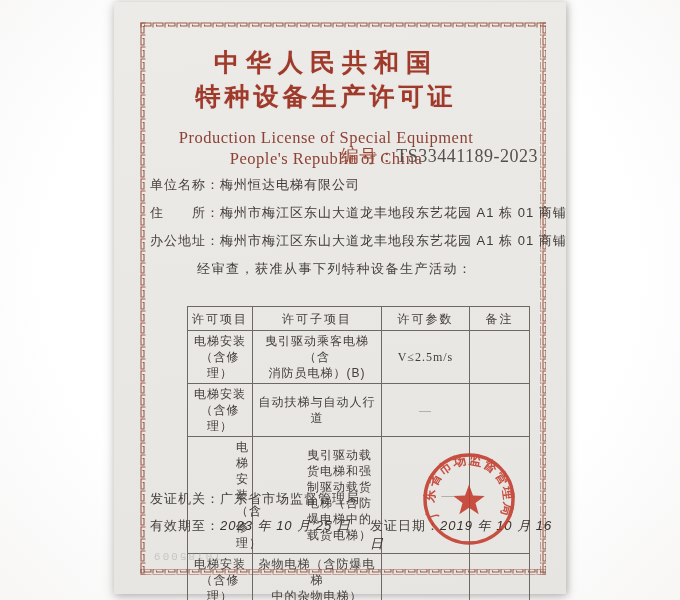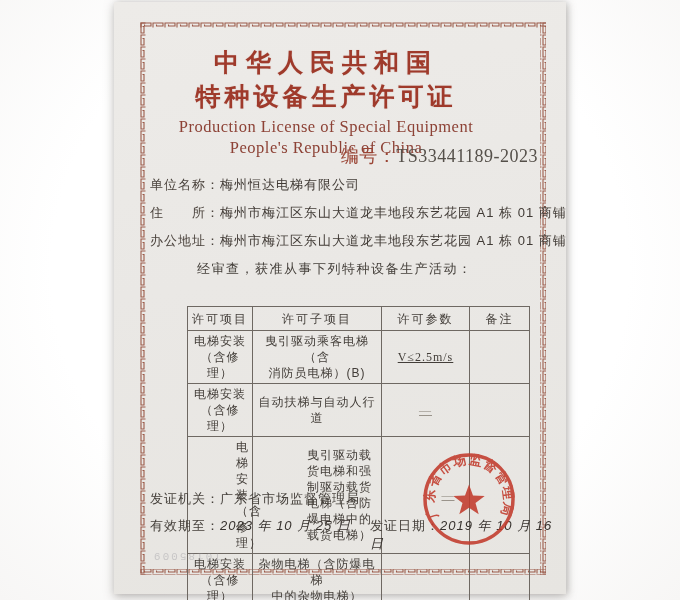--- a/index.html
+++ b/index.html
@@ -24,21 +24,21 @@
     position: absolute; left: 26px; top: 44px; width: 372px; text-align: center;
   }
   .title-cn {
     font-size: 25px; font-weight: bold; color: #9f3a2b;
     letter-spacing: 7px; line-height: 32px;
     text-shadow: 0 0 1px rgba(159,58,43,0.35);
   }
   .title-cn2 { letter-spacing: 4px; margin-top: 2px; }
   .title-en {
     font-family: "Liberation Serif", "DejaVu Serif", serif;
-    font-size: 16.5px; color: #8d4236; margin-top: 5px; letter-spacing: 0.5px;
+    font-size: 16.5px; color: #8d4236; margin-top: 16px; letter-spacing: 0.5px;
   }
   .title-en2 { margin-top: 1px; }
   .license-no-row {
     position: absolute; top: 142px; right: 28px; font-size: 18px; letter-spacing: 0.5px;
   }
   .license-no-label { color: #9a4434; }
   .license-no-value { color: #55504a; font-family: "Liberation Serif", "DejaVu Serif", serif; }
   .info-block { position: absolute; left: 36px; top: 162px; width: 400px; margin-top: 12px; }
   .field-row { font-size: 13px; color: #45403b; margin-bottom: 10px; letter-spacing: 1px; white-space: nowrap; }
   .field-label { color: #4a423c; }
@@ -52,21 +52,21 @@
     border: 1px solid #6e6862; font-weight: normal;
     font-size: 12px; color: #433e39; text-align: center;
     vertical-align: middle; padding: 2px 3px; letter-spacing: 1px;
     white-space: pre-line; line-height: 16px;
   }
   .license-table th { height: 24px; letter-spacing: 2px; }
   .col-item { width: 65px; } .col-sub { width: 129px; }
   .col-param { width: 88px; } .col-note { width: 60px; }
   .row-1 td { height: 40px; } .row-2 td { height: 38px; }
   .row-3 td { height: 56px; padding-left: 48px; } .row-4 td { height: 38px; }
-  .cell-param { font-family: "Liberation Serif", "DejaVu Serif", serif; letter-spacing: 0.5px; text-decoration: underline; }
+  .cell-param { font-family: "Liberation Serif", "DejaVu Serif", serif; letter-spacing: 0.5px; }
   .row-2 .cell-param, .row-3 .cell-param { color: #9a948b; }
   .footer-issuer { position: absolute; left: 36px; top: 488px; font-size: 13px; color: #45403b; letter-spacing: 1px; }
   .footer-valid { position: absolute; left: 36px; top: 515px; font-size: 13px; color: #45403b; letter-spacing: 1px; }
   .footer-issue { position: absolute; left: 256px; top: 515px; font-size: 13px; color: #45403b; letter-spacing: 1px; }
   .date-value { color: #37322e; font-style: italic; }
   .seal { position: absolute; left: 303px; top: 445px; opacity: 0.88; }
   .seal text {
     font-size: 13px; font-weight: bold; letter-spacing: 1.5px;
     fill: #c23b2c;
   }

